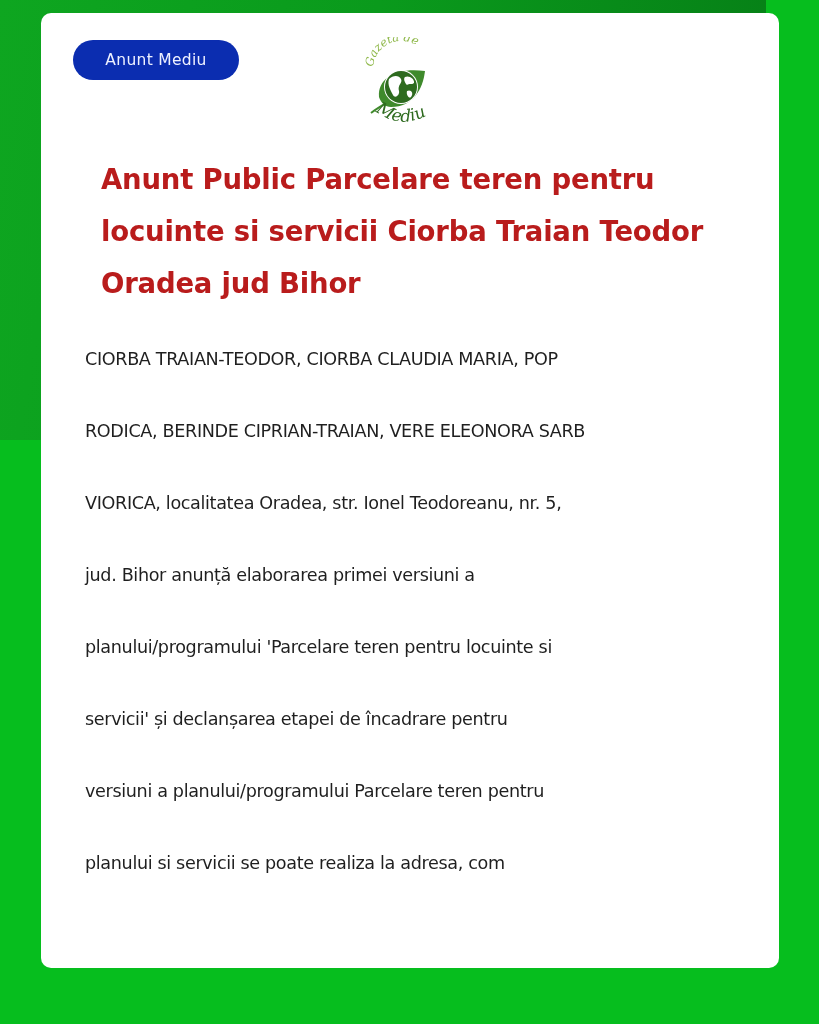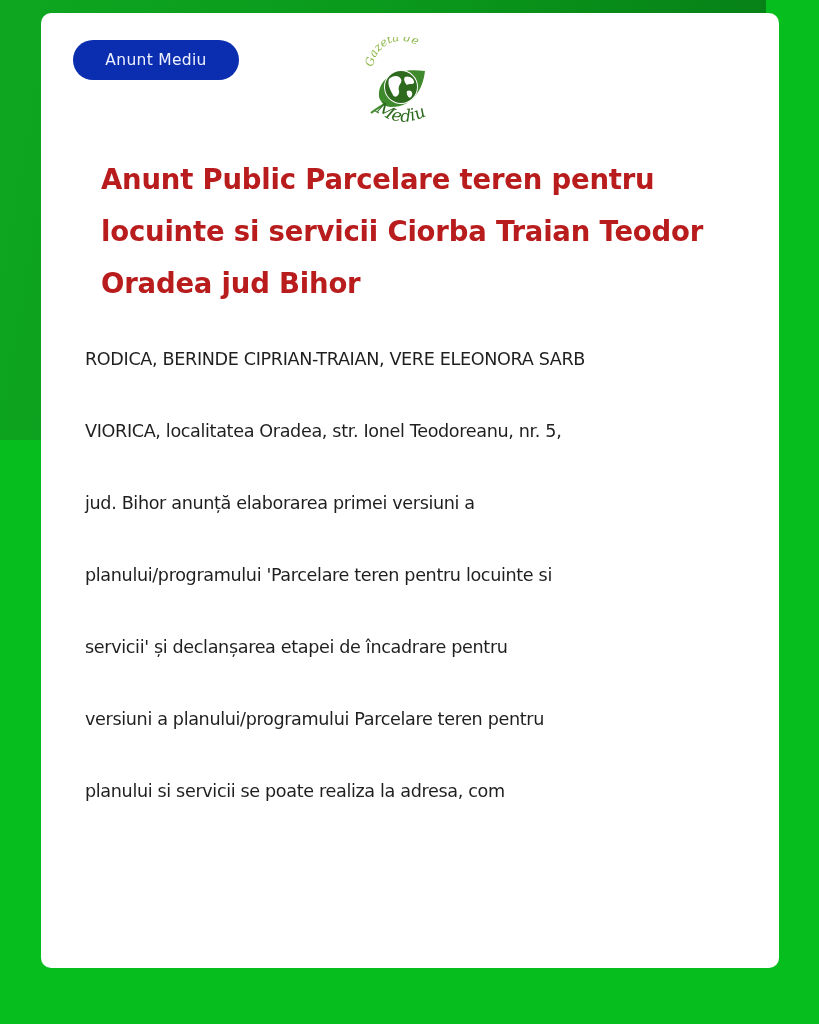--- a/index.html
+++ b/index.html
@@ -65,20 +65,21 @@
     <path d="M46,40 C50,38 56,42 55,46 C53,48 50,46 48,48 C46,46 44,42 46,40 Z" fill="#ffffff"></path>
     <path d="M48,54 C52,52 55,56 52,60 C50,62 47,58 48,54 Z" fill="#ffffff"></path>
     <text font-family="DejaVu Serif, serif" font-size="17" font-style="italic" fill="#2e6b1f">
       <textPath href="#arcBot" startOffset="6">Mediu</textPath>
     </text>
   </svg>
 
   <h1 class="title">Anunt Public Parcelare teren pentru locuinte si servicii Ciorba Traian Teodor Oradea jud Bihor</h1>
 
   <div class="body-text">
+    <div>CIORBA TRAIAN-TEODOR, CIORBA CLAUDIA MARIA, POP</div>
     <div>RODICA, BERINDE CIPRIAN-TRAIAN, VERE ELEONORA SARB</div>
     <div>VIORICA, localitatea Oradea, str. Ionel Teodoreanu, nr. 5,</div>
     <div>jud. Bihor anunță elaborarea primei versiuni a</div>
     <div>planului/programului 'Parcelare teren pentru locuinte si</div>
     <div>servicii' și declanșarea etapei de încadrare pentru</div>
     <div>versiuni a planului/programului Parcelare teren pentru</div>
     <div>planului si servicii se poate realiza la adresa, com</div>
     
     
     

